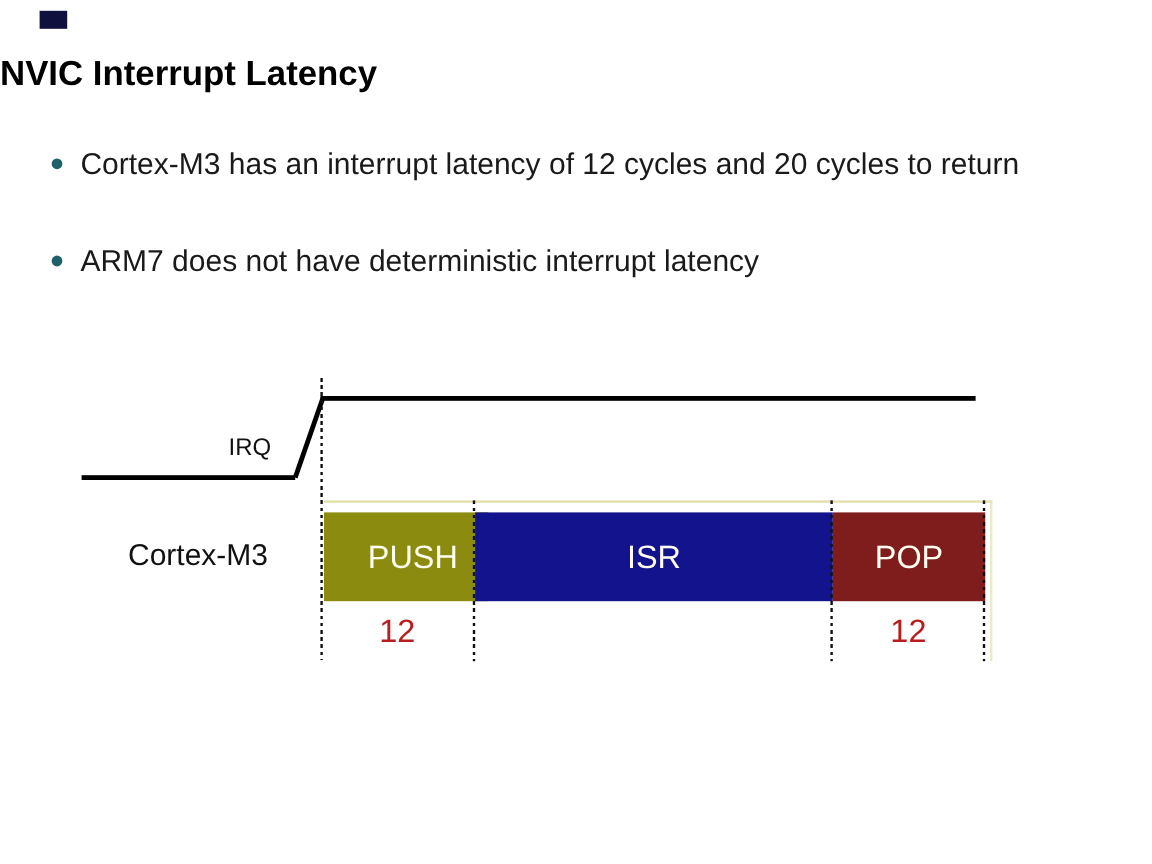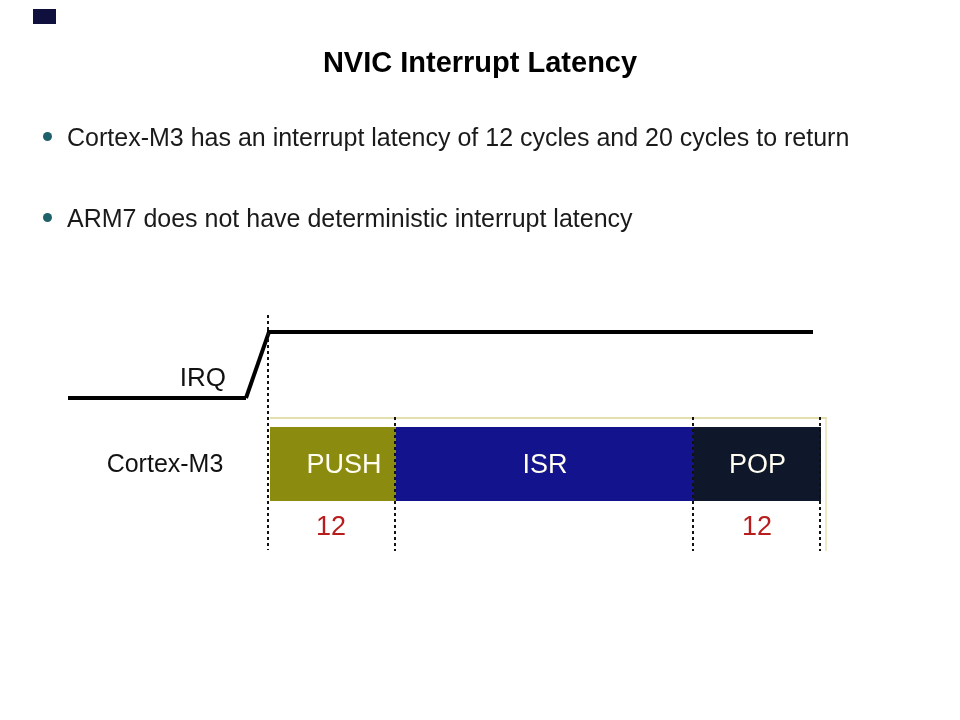--- a/index.html
+++ b/index.html
@@ -2,33 +2,33 @@
 <html><head>
 <meta charset="utf-8">
 <style>
   html,body{margin:0;padding:0;background:#ffffff;}
   #slide{
     position:relative;width:960px;height:720px;background:#ffffff;overflow:hidden;
     font-family:"Liberation Sans","DejaVu Sans",sans-serif;color:#1a1a1a;
   }
   .abs{position:absolute;}
   #logo-square{left:33px;top:9px;width:23px;height:15px;}
-  #title{left:0;right:0;top:46px;text-align:center;font-size:29px;font-weight:bold;color:#000;}
+  #title{left:0;right:0;top:46px;text-align:left;font-size:29px;font-weight:bold;color:#000;}
   .bullet-dot{width:9px;height:9px;border-radius:50%;}
   #bullet1-dot{left:43px;top:132px;}
   #bullet2-dot{left:43px;top:213px;}
   .bullet-text{left:67px;width:852px;font-size:25px;line-height:35px;color:#1a1a1a;}
   #bullet1-text{top:120px;}
   #bullet2-text{top:201px;}
   
   .wave{background:#000;}
   #irq-low{left:68px;top:396px;width:178px;height:4px;}
   #irq-rise{left:246px;top:396px;width:70px;height:4px;transform-origin:0 50%;transform:rotate(-70.8deg);}
   #irq-high{left:267px;top:330px;width:546px;height:4px;}
-  #irq-label{left:100px;top:362px;width:126px;text-align:right;font-size:26px;color:#111;}
+  #irq-label{left:100px;top:362px;width:126px;text-align:right;font-size:20px;color:#111;}
   
   .vdash{width:2px;background:repeating-linear-gradient(to bottom,#111 0px,#111 3px,rgba(0,0,0,0) 3px,rgba(0,0,0,0) 6px);}
   #dash-irq{left:267px;top:315px;height:235px;z-index:1;}
   #dash-push-end{left:394px;top:417px;height:134px;z-index:3;}
   #dash-isr-end{left:692px;top:417px;height:134px;z-index:3;}
   #dash-pop-end{left:819px;top:417px;height:134px;z-index:3;}
   
   #faint-h{left:270px;top:417px;width:557px;height:2px;background:rgba(214,208,130,0.65);}
   #faint-v{left:825px;top:419px;width:2px;height:132px;background:rgba(214,208,130,0.45);}
   
@@ -73,21 +73,21 @@
   <div id="irq-rise" class="abs wave"></div>
   <div id="irq-high" class="abs wave"></div>
   <div id="irq-label" class="abs">IRQ</div>
 
   <div id="seg-push" class="abs seg" style="background-color: rgb(139, 139, 16);">
     <span>PUSH</span>
   </div>
   <div id="seg-isr" class="abs seg" style="background-color: rgb(19, 19, 141);">
     <span>ISR</span>
   </div>
-  <div id="seg-pop" class="abs seg" style="background-color: #0f172a;">
+  <div id="seg-pop" class="abs seg" style="background-color: #7f1d1d;">
     <span>POP</span>
   </div>
 
   <div id="row-label" class="abs">Cortex-M3</div>
 
   <div id="cycles-push" class="abs cycles">12</div>
   <div id="cycles-pop" class="abs cycles">12</div>
 
 </div>
 

